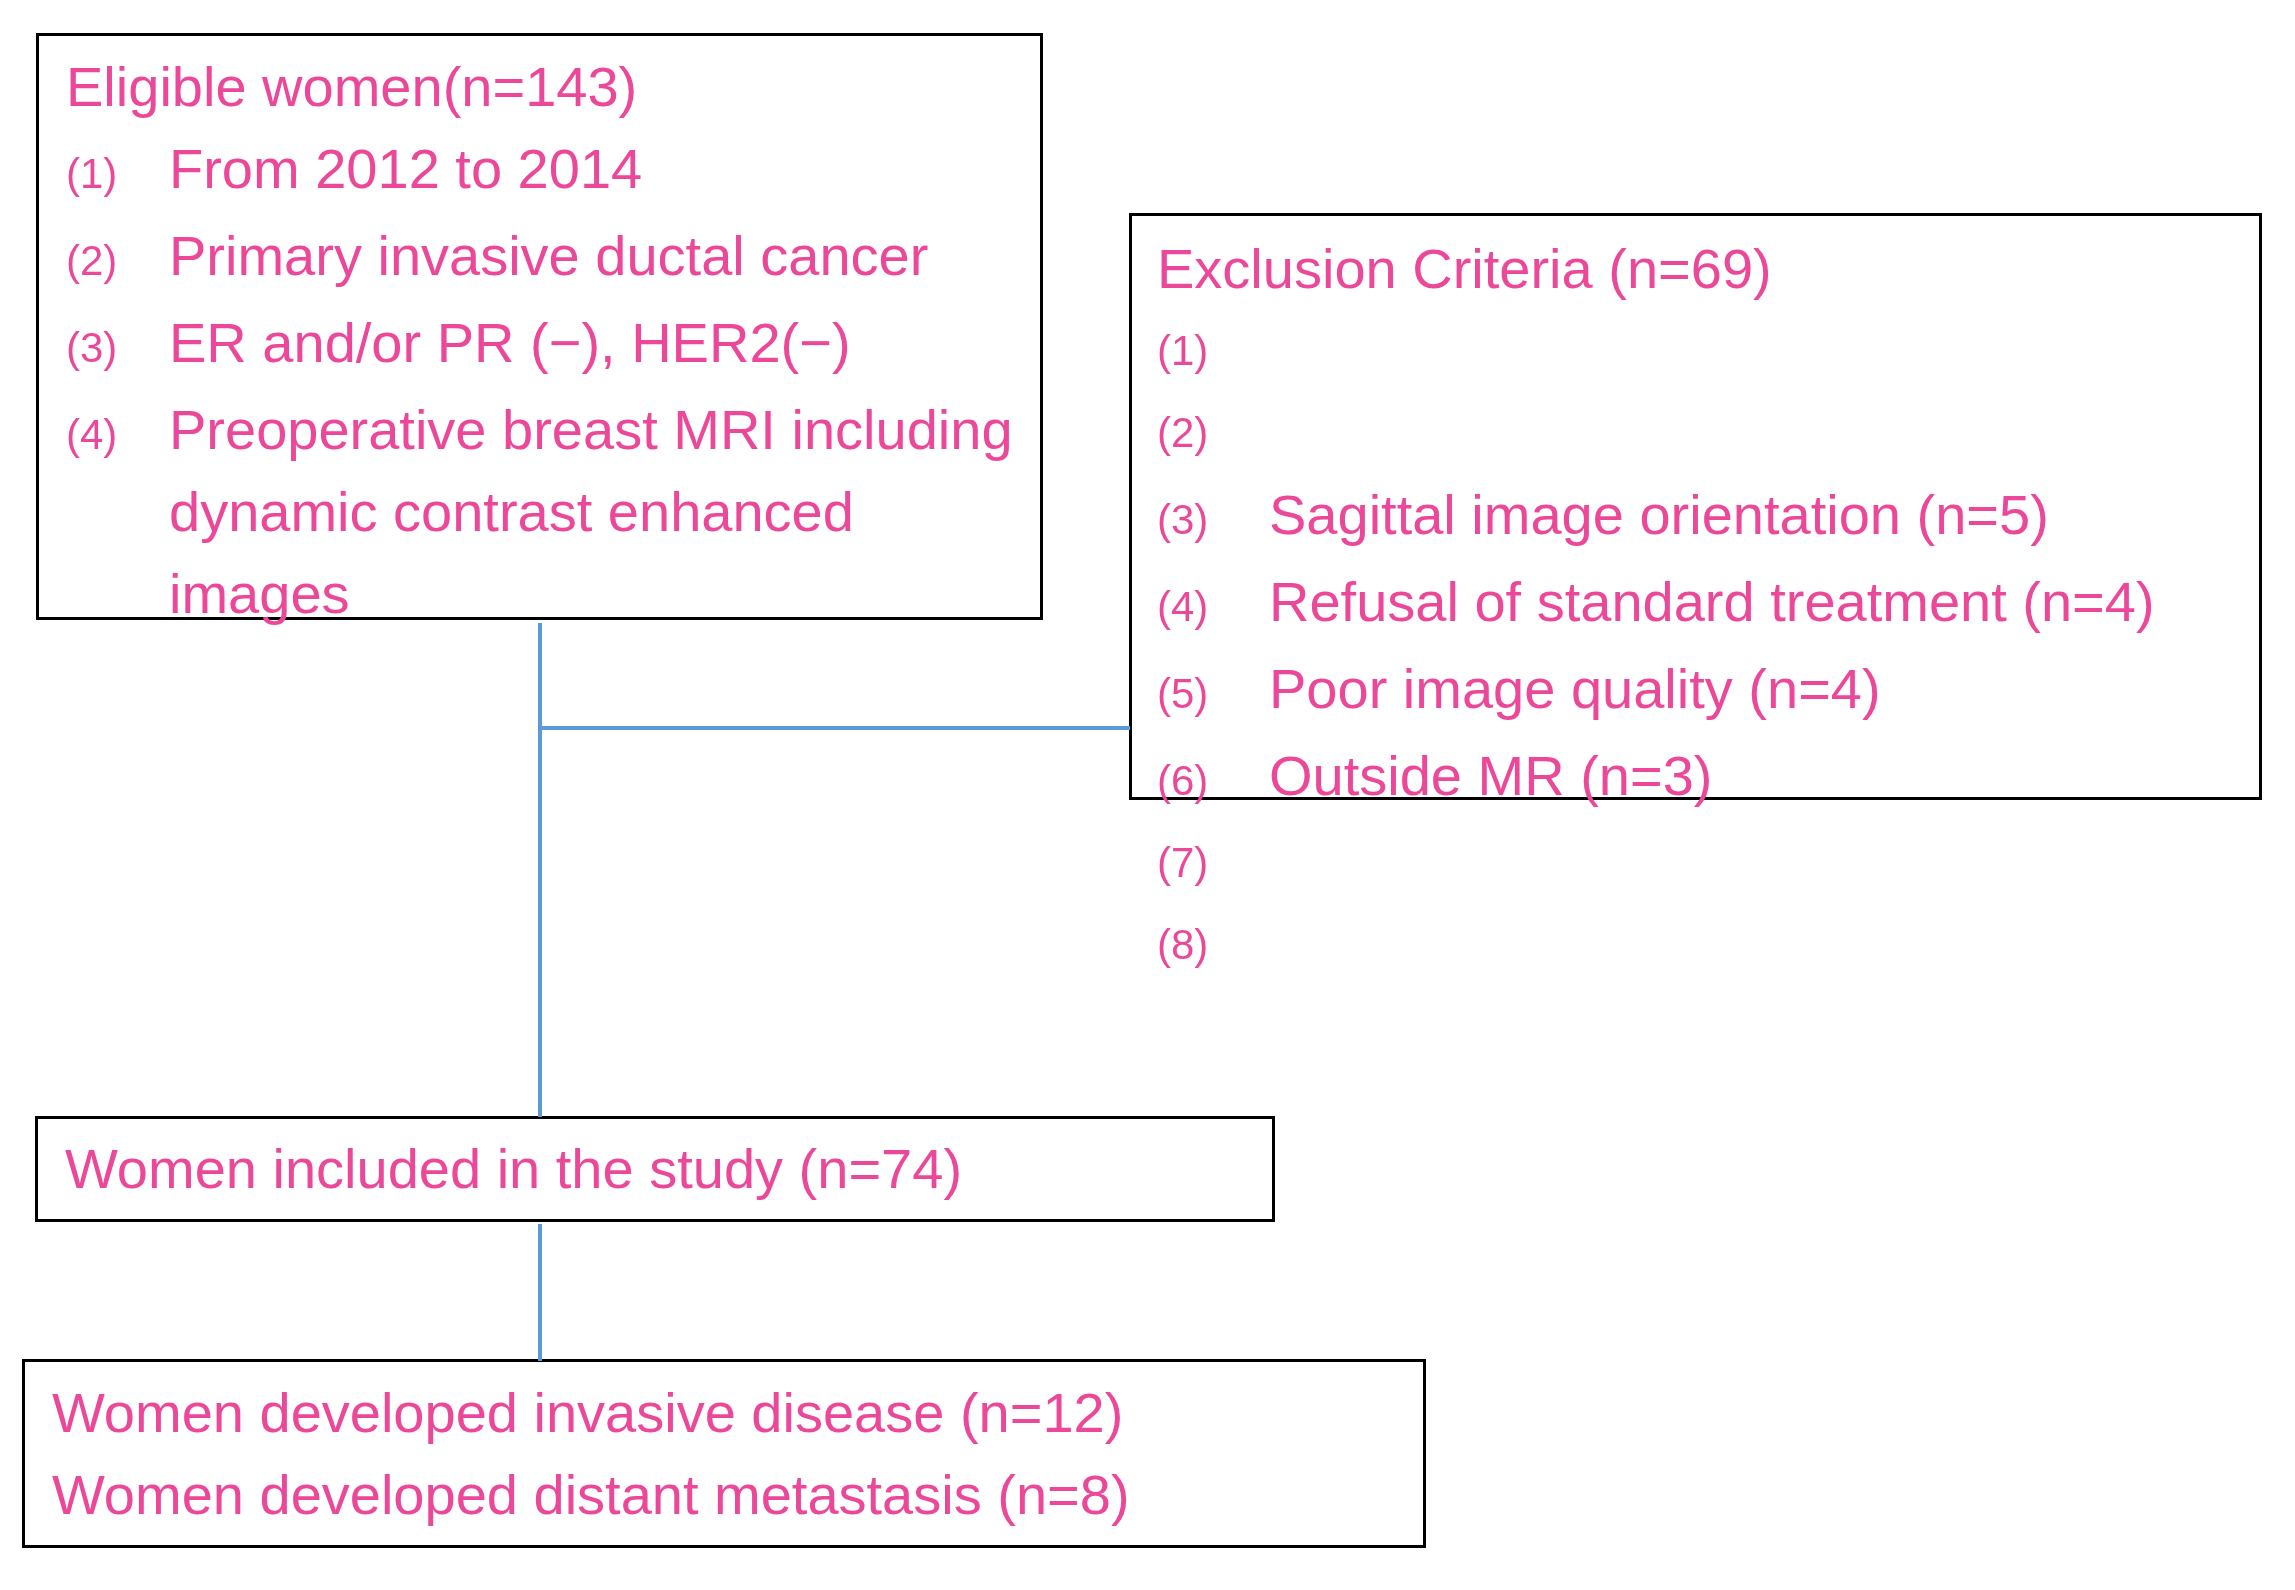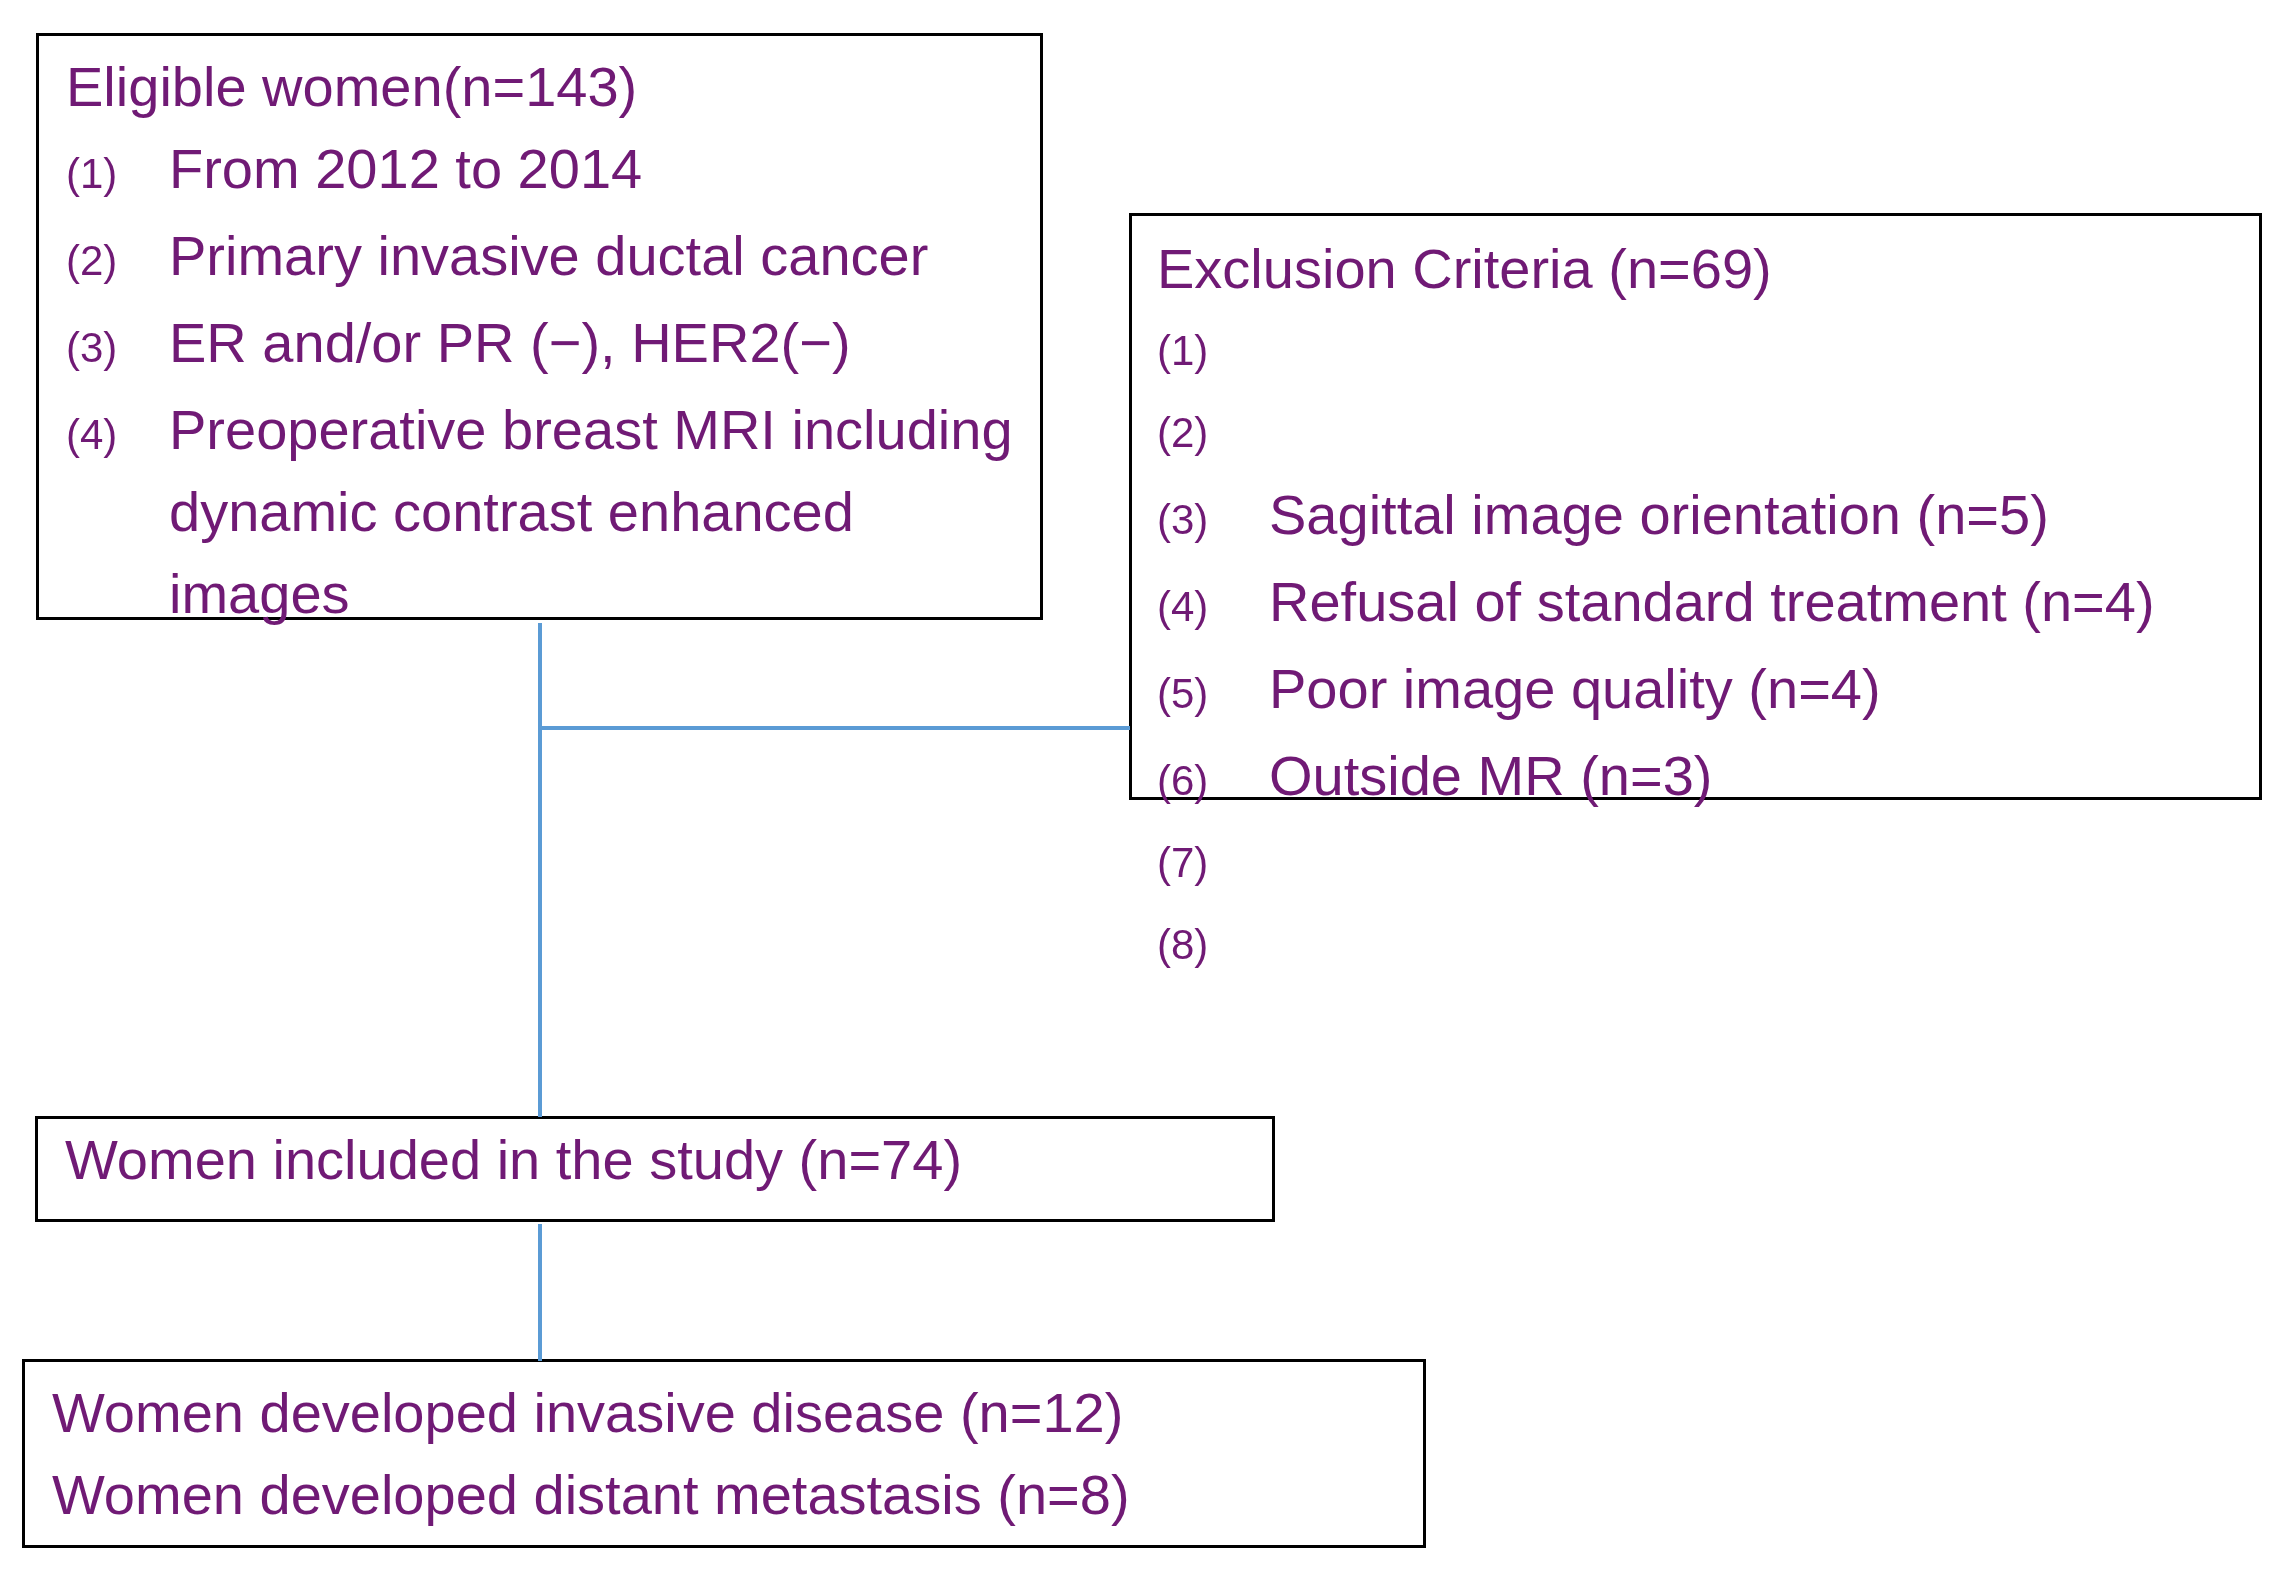--- a/index.html
+++ b/index.html
@@ -6,21 +6,21 @@
     margin: 0;
     padding: 0;
     background: #ffffff;
   }
   .canvas {
     position: relative;
     width: 2295px;
     height: 1590px;
     background: #ffffff;
     font-family: "Liberation Sans", sans-serif;
-    color: #701a75;
+    color: #ec4899;
     overflow: hidden;
   }
   .box {
     position: absolute;
     box-sizing: border-box;
     border: 3.7px solid #000000;
     background: #ffffff;
     font-size: 56px;
     line-height: 82px;
   }
@@ -32,21 +32,21 @@
   .box-exclusion {
     left: 1129px; top: 213px;
     width: 1133px; height: 587px;
     padding: 12px 13.4px 0 25px;
   }
   .box-included {
     left: 35px; top: 1116px;
     width: 1240px; height: 106px;
     padding: 0 13.4px 0 27px;
     display: flex;
-    align-items: flex-start;
+    align-items: center;
   }
   .box-outcome {
     left: 22px; top: 1359px;
     width: 1404px; height: 189px;
     padding: 10.4px 13.4px 0 27px;
   }
   .box-title {
     line-height: 82px;
   }
   .row {

